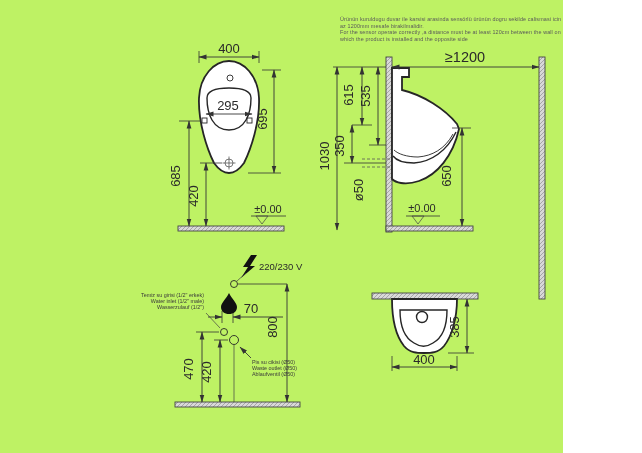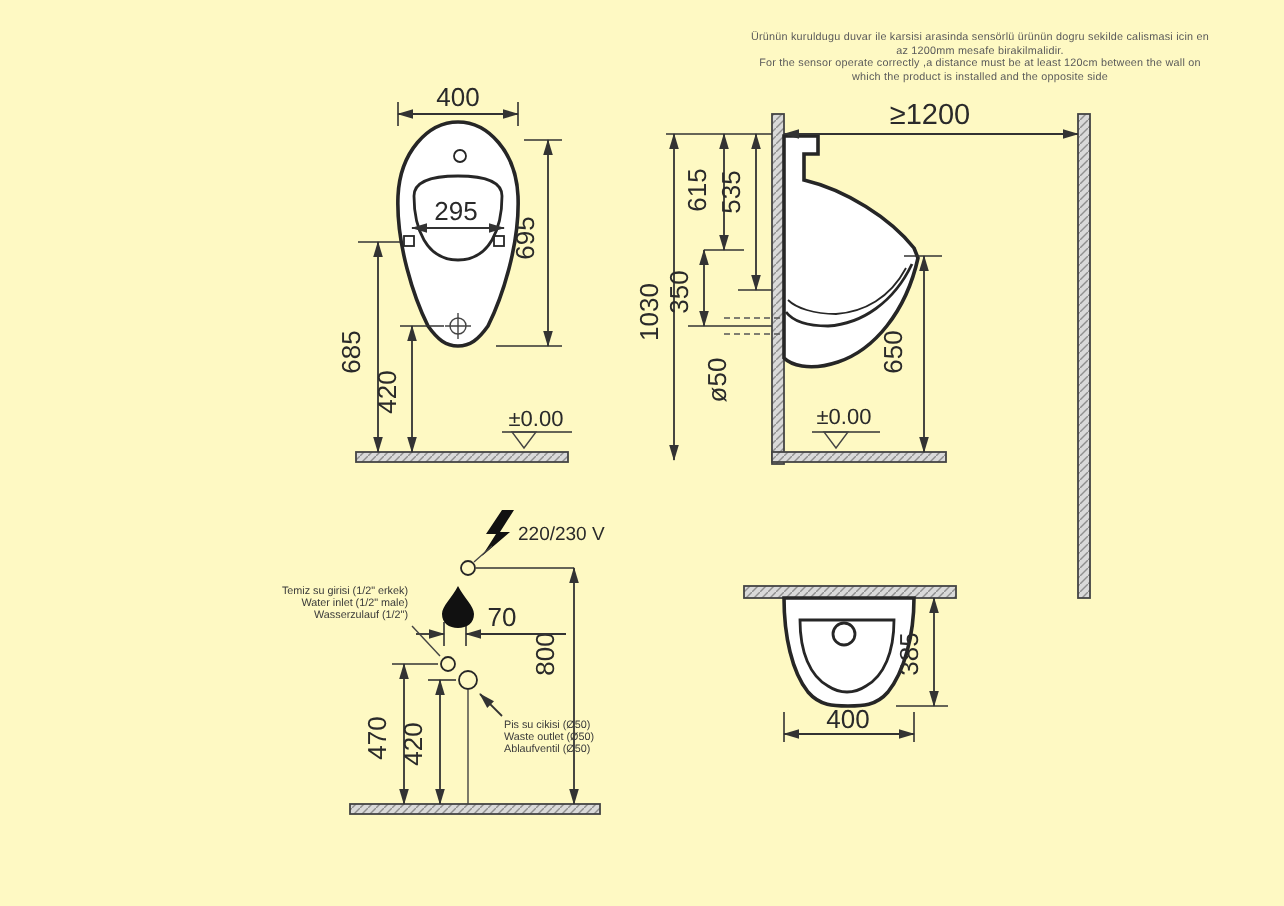--- a/index.html
+++ b/index.html
@@ -1,17 +1,17 @@
 <!DOCTYPE html>
 <html><head>
 <meta charset="utf-8">
 <style>
   html,body{margin:0;padding:0;background:#fff;}
-  #stage{position:relative;width:642px;height:453px;background:#fef9c3;overflow:hidden;
-         font-family:"Liberation Sans",sans-serif;text-align:center;}
+  #stage{position:relative;width:563px;height:453px;background:#bef264;overflow:hidden;
+         font-family:"Liberation Sans",sans-serif;}
   #drawing{position:absolute;left:0;top:0;}
   svg text{font-family:"Liberation Sans",sans-serif;fill:#2a2a2a;}
   .dt{font-size:13px;}
   .dtb{font-size:14.5px;}
   .datum{font-size:11px;}
   .volt{font-size:9.5px;}
   .lbl{font-size:5.4px;fill:#3a3a3a;}
   .dim{stroke:#333;stroke-width:0.9;fill:none;marker-start:url(#mA);marker-end:url(#mA);}
   .dimE{stroke:#333;stroke-width:0.9;fill:none;marker-end:url(#mA);}
   .ext{stroke:#333;stroke-width:0.8;fill:none;}

